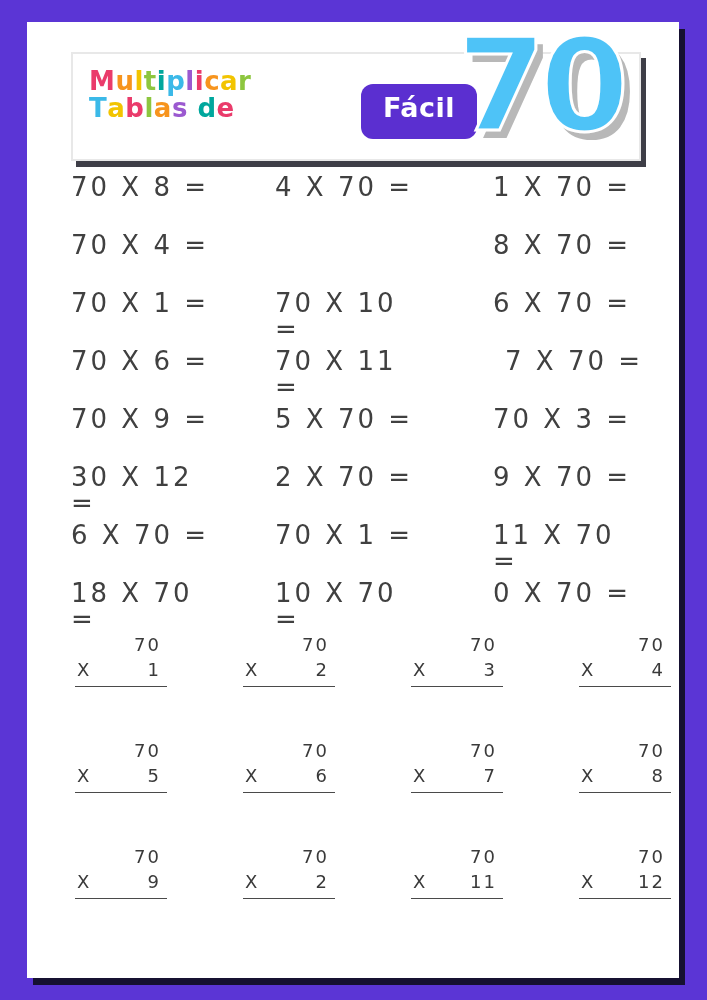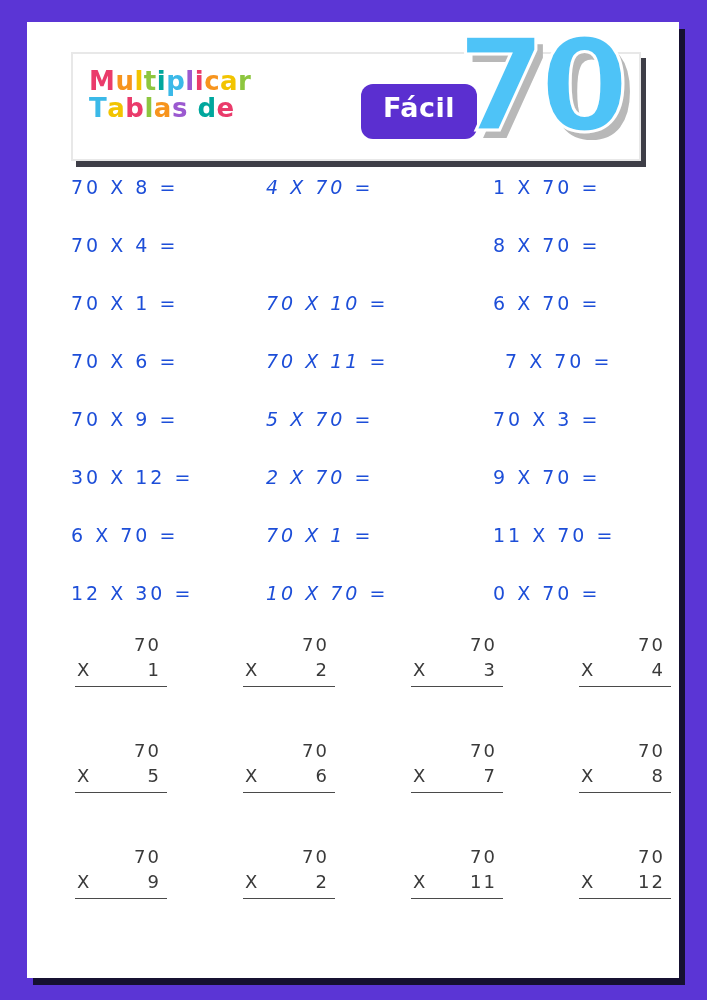--- a/index.html
+++ b/index.html
@@ -96,30 +96,30 @@
     left: 0;
     top: 152px;
     width: 652px;
   }
   .prow {
     position: relative;
     height: 58px;
   }
   .prob {
     position: absolute;
-    font-size: 19px;
-    color: #1d4ed8;
+    font-size: 26px;
+    color: #404040;
     letter-spacing: 3px;
     font-family: "DejaVu Sans", sans-serif;
     white-space: normal;
     width: 150px;
     line-height: 26px;
   }
   .c0 { left: 44px; }
-  .c1 { left: 239px; font-style: italic; }
+  .c1 { left: 248px; }
   .c2 { left: 466px; }
   .c2.indent { left: 478px; }
 
   
   .vgrid {
     position: absolute;
     left: 0;
     top: 612px;
     width: 652px;
   }
@@ -202,21 +202,21 @@
       <div class="prob c0">30 X 12 =</div>
       <div class="prob c1">2 X 70 =</div>
       <div class="prob c2">9 X 70 =</div>
     </div>
     <div class="prow">
       <div class="prob c0">6 X 70 =</div>
       <div class="prob c1">70 X 1 =</div>
       <div class="prob c2">11 X 70 =</div>
     </div>
     <div class="prow">
-      <div class="prob c0">12 X 30 =</div>
+      <div class="prob c0">18 X 70 =</div>
       <div class="prob c1">10 X 70 =</div>
       <div class="prob c2">0 X 70 =</div>
     </div>
   </div>
 
   <div class="vgrid">
     <div class="vrow">
       <div class="vprob v0">
         <div class="top">70</div>
         <div class="bot">

